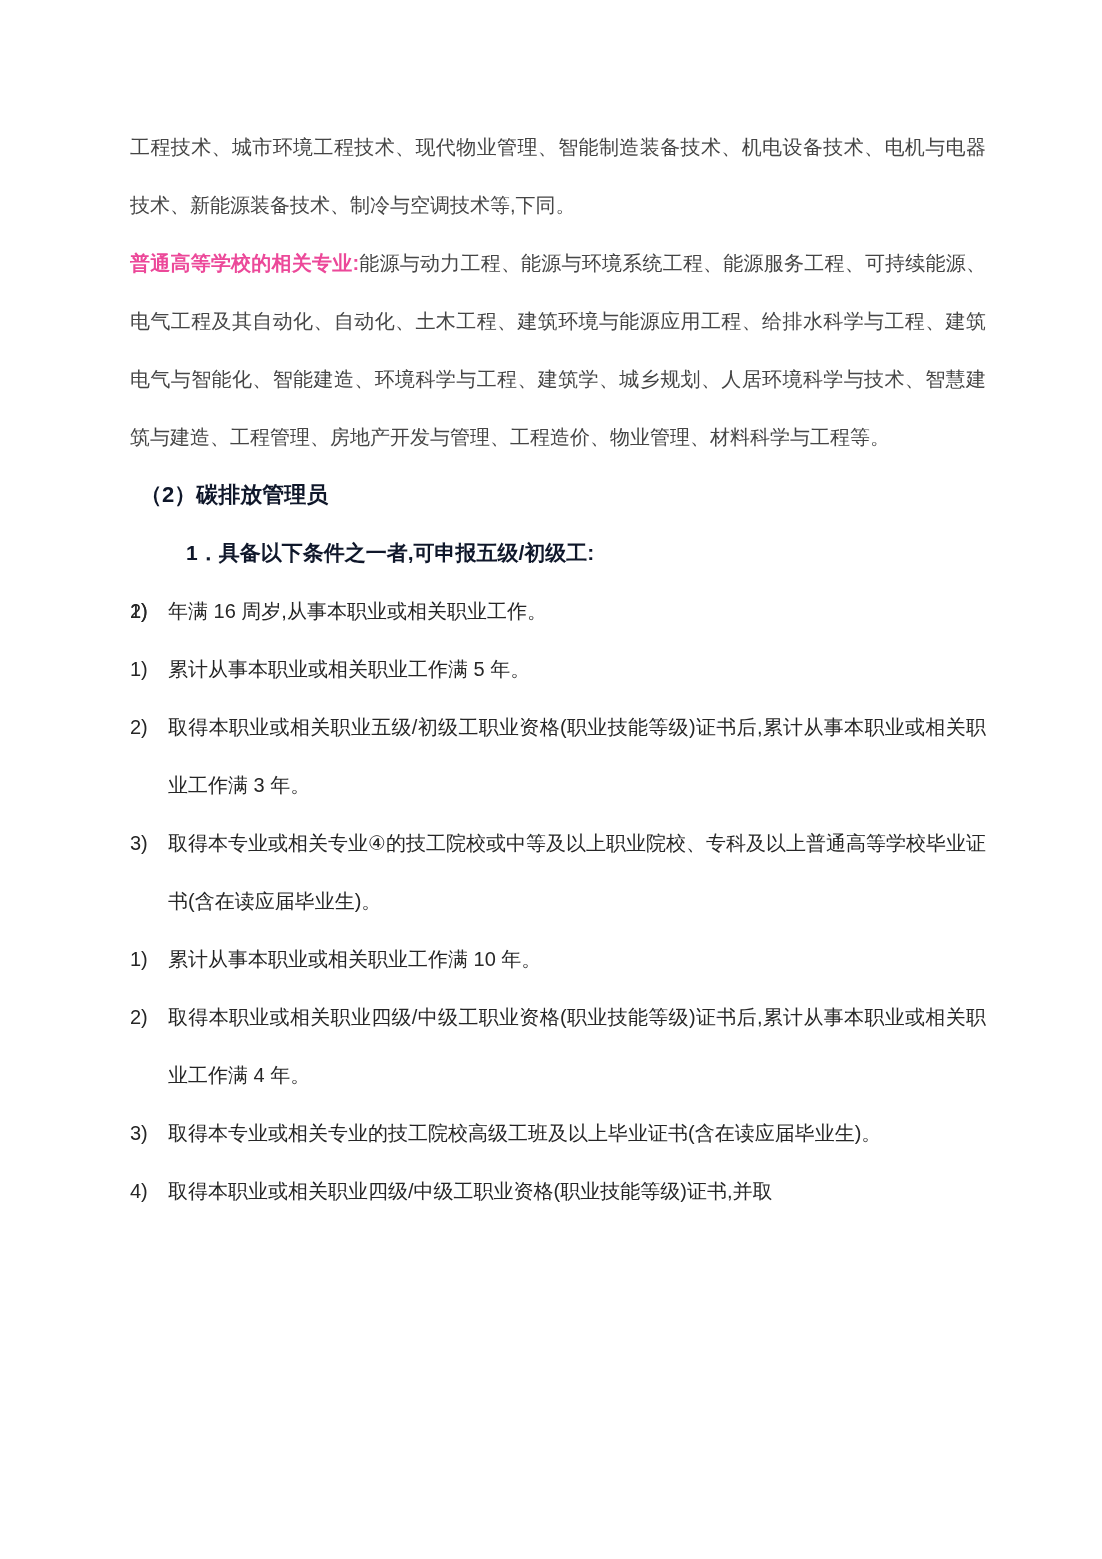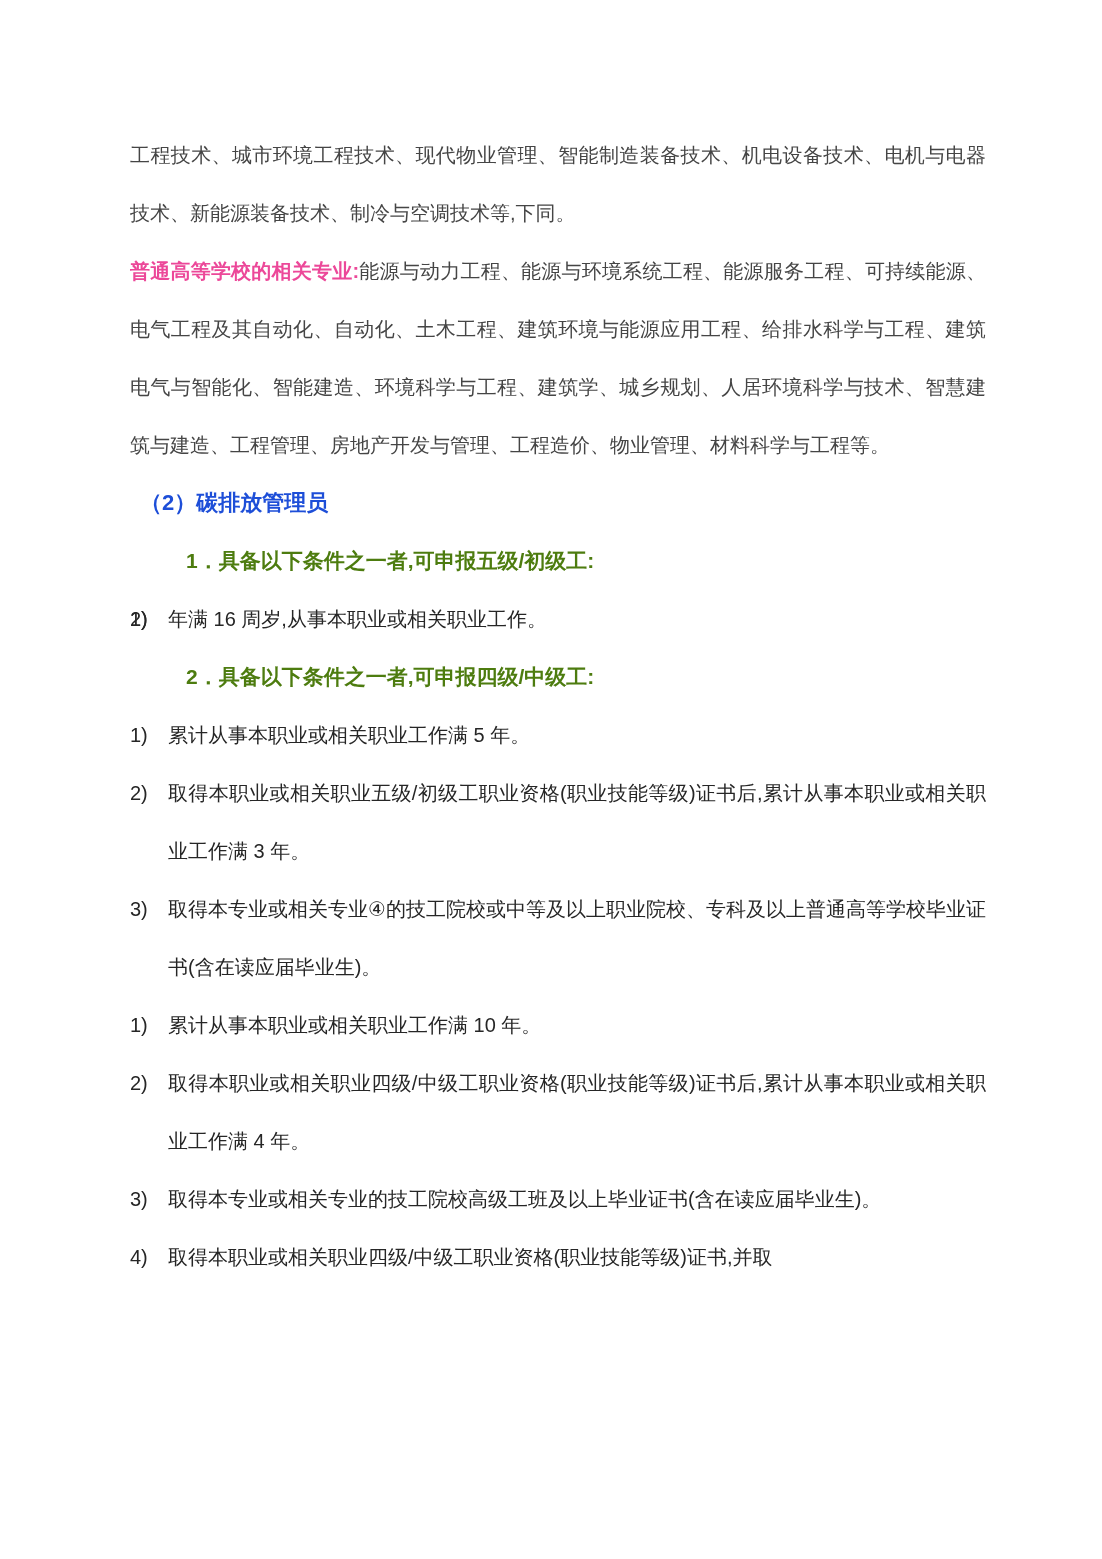--- a/index.html
+++ b/index.html
@@ -7,44 +7,44 @@
   body {
     width: 1102px;
     height: 1559px;
     position: relative;
     overflow: hidden;
     font-family: "Liberation Sans", "DejaVu Sans", sans-serif;
   }
   .page {
     position: absolute;
     left: 130px;
-    top: 126px;
+    top: 118px;
     width: 856px;
   }
   .par {
     font-size: 20px;
     line-height: 58px;
     text-align: justify;
     color: #454545;
   }
   .par .lead {
     font-weight: bold;
     color: #ec4899;
   }
   .section-heading {
     font-size: 22px;
     font-weight: bold;
-    color: #1d4ed8;
+    color: #0f172a;
     line-height: 58px;
     padding-left: 10px;
   }
   .sub-heading {
     font-size: 21px;
     font-weight: bold;
-    color: #4d7c0f;
+    color: #0f172a;
     line-height: 58px;
     padding-left: 56px;
   }
   .list-item {
     position: relative;
     padding-left: 38px;
     font-size: 20px;
     line-height: 58px;
     color: #262626;
     text-align: justify;
@@ -70,21 +70,20 @@
   <h3 class="sub-heading">1．具备以下条件之一者,可申报五级/初级工:</h3>
 
   <div class="list-item">
     <span class="marker">1)</span>
   </div>
   <div class="list-item">
     <span class="marker">2)</span>
     <span>年满 16 周岁,从事本职业或相关职业工作。</span>
   </div>
 
-  <h3 class="sub-heading">2．具备以下条件之一者,可申报四级/中级工:</h3>
 
   <div class="list-item">
     <span class="marker">1)</span>
     <span>累计从事本职业或相关职业工作满 5 年。</span>
   </div>
   <div class="list-item">
     <span class="marker">2)</span>
     <span>取得本职业或相关职业五级/初级工职业资格(职业技能等级)证书后,累计从事本职业或相关职业工作满 3 年。</span>
   </div>
   <div class="list-item">

